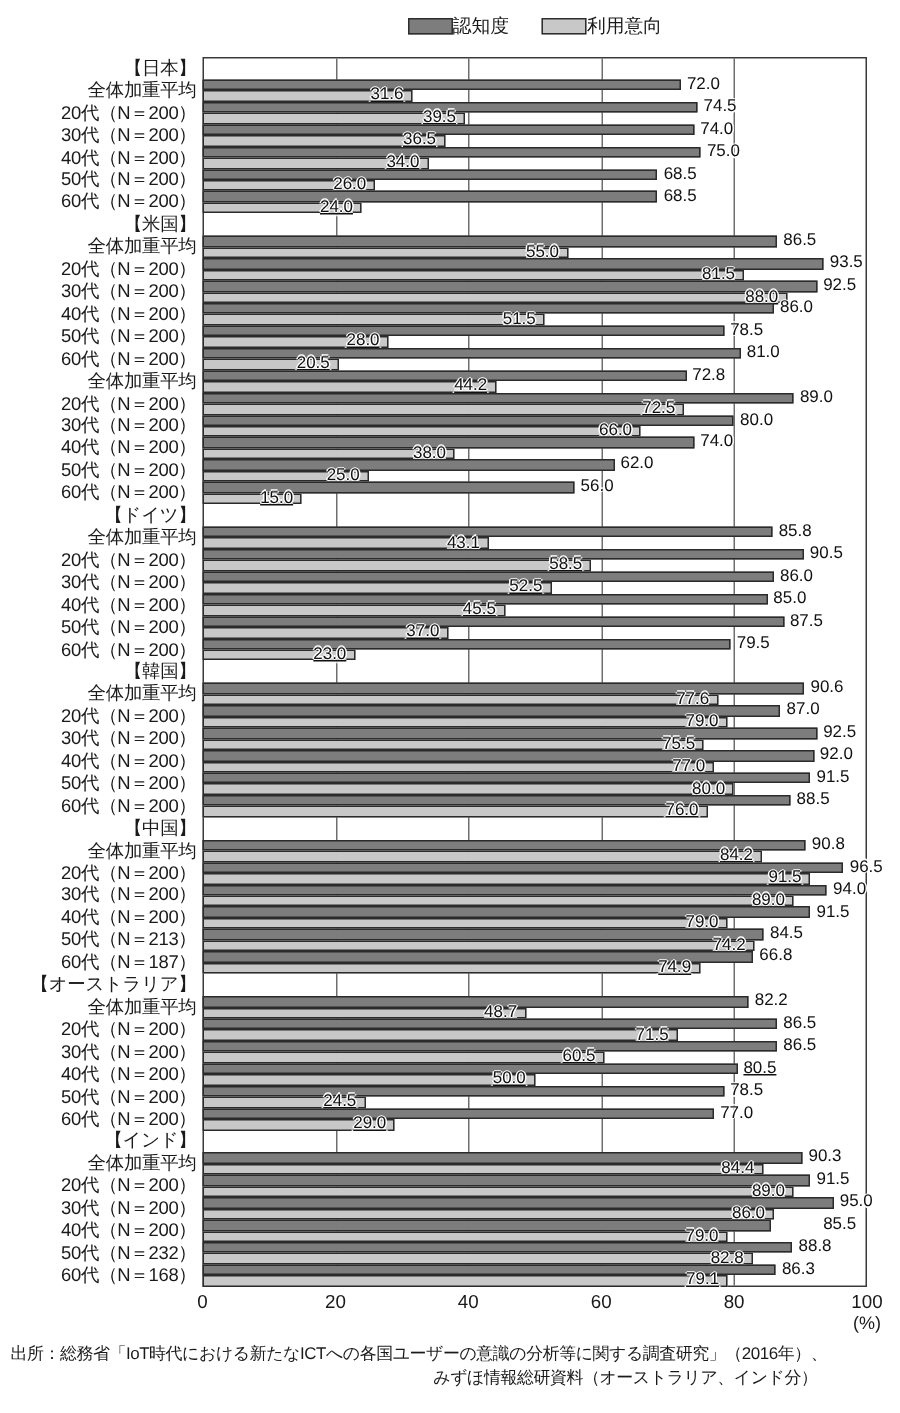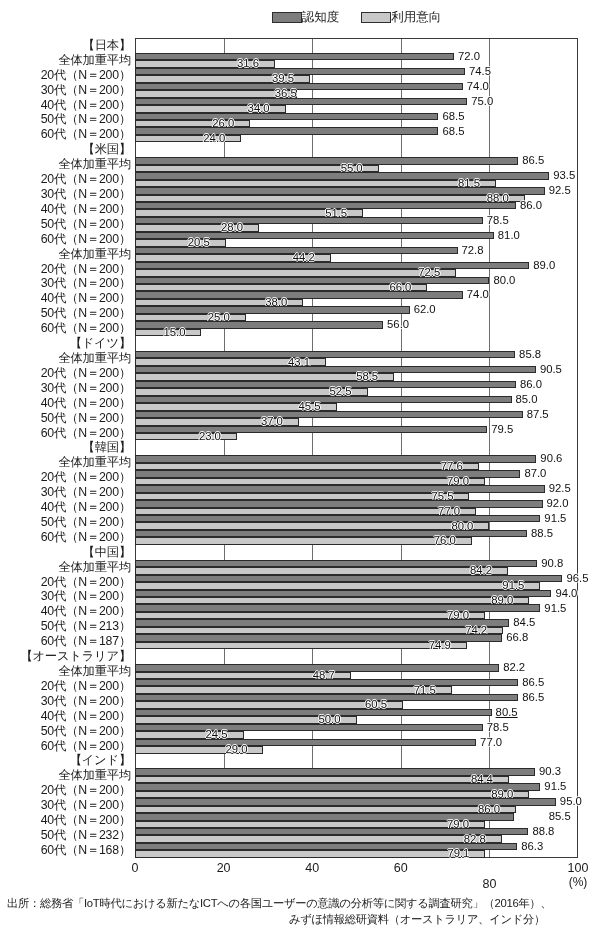--- a/index.html
+++ b/index.html
@@ -37,22 +37,22 @@
   .bar{position:absolute;left:0;box-sizing:border-box;border:1px solid #2b2b2b;}
   .bar.dark{top:0;height:50%;}
   .bar.light{top:50%;height:50%;}
   .val{
     position:absolute;font-size:11.3px;line-height:1;white-space:nowrap;
     color:#111;
   }
   .dark-val{top:0;height:50%;display:flex;align-items:center;
     text-shadow:-1px 0 0 #fff,1px 0 0 #fff,0 -1px 0 #fff,0 1px 0 #fff;}
   .light-val{top:50%;height:50%;display:flex;align-items:center;justify-content:flex-end;
-    box-sizing:border-box;padding-right:16px;
-    text-shadow:-1px 0 0 #fff,1px 0 0 #fff,0 -1px 0 #fff,0 1px 0 #fff;}
+    box-sizing:border-box;padding-right:6px;
+    text-shadow:-1px 0 0 #fff,1px 0 0 #fff,0 -1px 0 #fff,0 1px 0 #fff;text-decoration:underline;}
   
   .axis{position:absolute;left:135px;top:861px;width:443px;height:30px;font-size:12.5px;}
   .tick{position:absolute;top:0;transform:translateX(-50%);}
   .axis-unit{position:absolute;left:100%;top:14px;transform:translateX(-50%);font-size:12px;}
   
   .source{position:absolute;left:7px;top:896px;width:586px;font-size:11.3px;line-height:1.4;letter-spacing:-0.3px;}
   .source .line2{text-align:right;padding-right:48px;}
 </style>
 </head>
 <body>
@@ -98,21 +98,21 @@
           <div class="val dark-val" style="left: calc(74.5% + 4px);">74.5</div>
           <div class="val light-val" style="left: 0px; width: 39.5%;">39.5</div>
         </div>
       </div>
       <div class="row">
         <div class="row-label">30代（N＝200）</div>
         <div class="barzone">
           <div class="bar dark" style="width: 74%; background: rgb(125, 125, 125); border-color: rgb(43, 43, 43);"></div>
           <div class="bar light" style="width: 36.5%; background: rgb(200, 200, 200); border-color: rgb(43, 43, 43);"></div>
           <div class="val dark-val" style="left: calc(74% + 4px);">74.0</div>
-          <div class="val light-val" style="left: 0px; width: 36.5%; margin-left: 16px;">36.5</div>
+          <div class="val light-val" style="left: 0px; width: 36.5%;">36.5</div>
         </div>
       </div>
       <div class="row">
         <div class="row-label">40代（N＝200）</div>
         <div class="barzone">
           <div class="bar dark" style="width: 75%; background: rgb(125, 125, 125); border-color: rgb(43, 43, 43);"></div>
           <div class="bar light" style="width: 34%; background: rgb(200, 200, 200); border-color: rgb(43, 43, 43);"></div>
           <div class="val dark-val" style="left: calc(75% + 4px);">75.0</div>
           <div class="val light-val" style="left: 0px; width: 34%;">34.0</div>
         </div>
@@ -532,21 +532,21 @@
         </div>
       </div>
     </div>
 
   <div class="axis">
     <span class="axis-unit">(%)</span>
   <span class="tick" style="left: 0%;">0</span>
       <span class="tick" style="left: 20%;">20</span>
       <span class="tick" style="left: 40%;">40</span>
       <span class="tick" style="left: 60%;">60</span>
-      <span class="tick" style="left: 80%; margin-top: 16px;">80</span>
+      <span class="tick" style="left: 80%;">80</span>
       <span class="tick" style="left: 100%;">100</span>
     </div>
 
   <div class="source">
     <div class="line1">出所：総務省「IoT時代における新たなICTへの各国ユーザーの意識の分析等に関する調査研究」（2016年）、</div>
     <div class="line2">みずほ情報総研資料（オーストラリア、インド分）</div>
   </div>
 
 </div>
 

